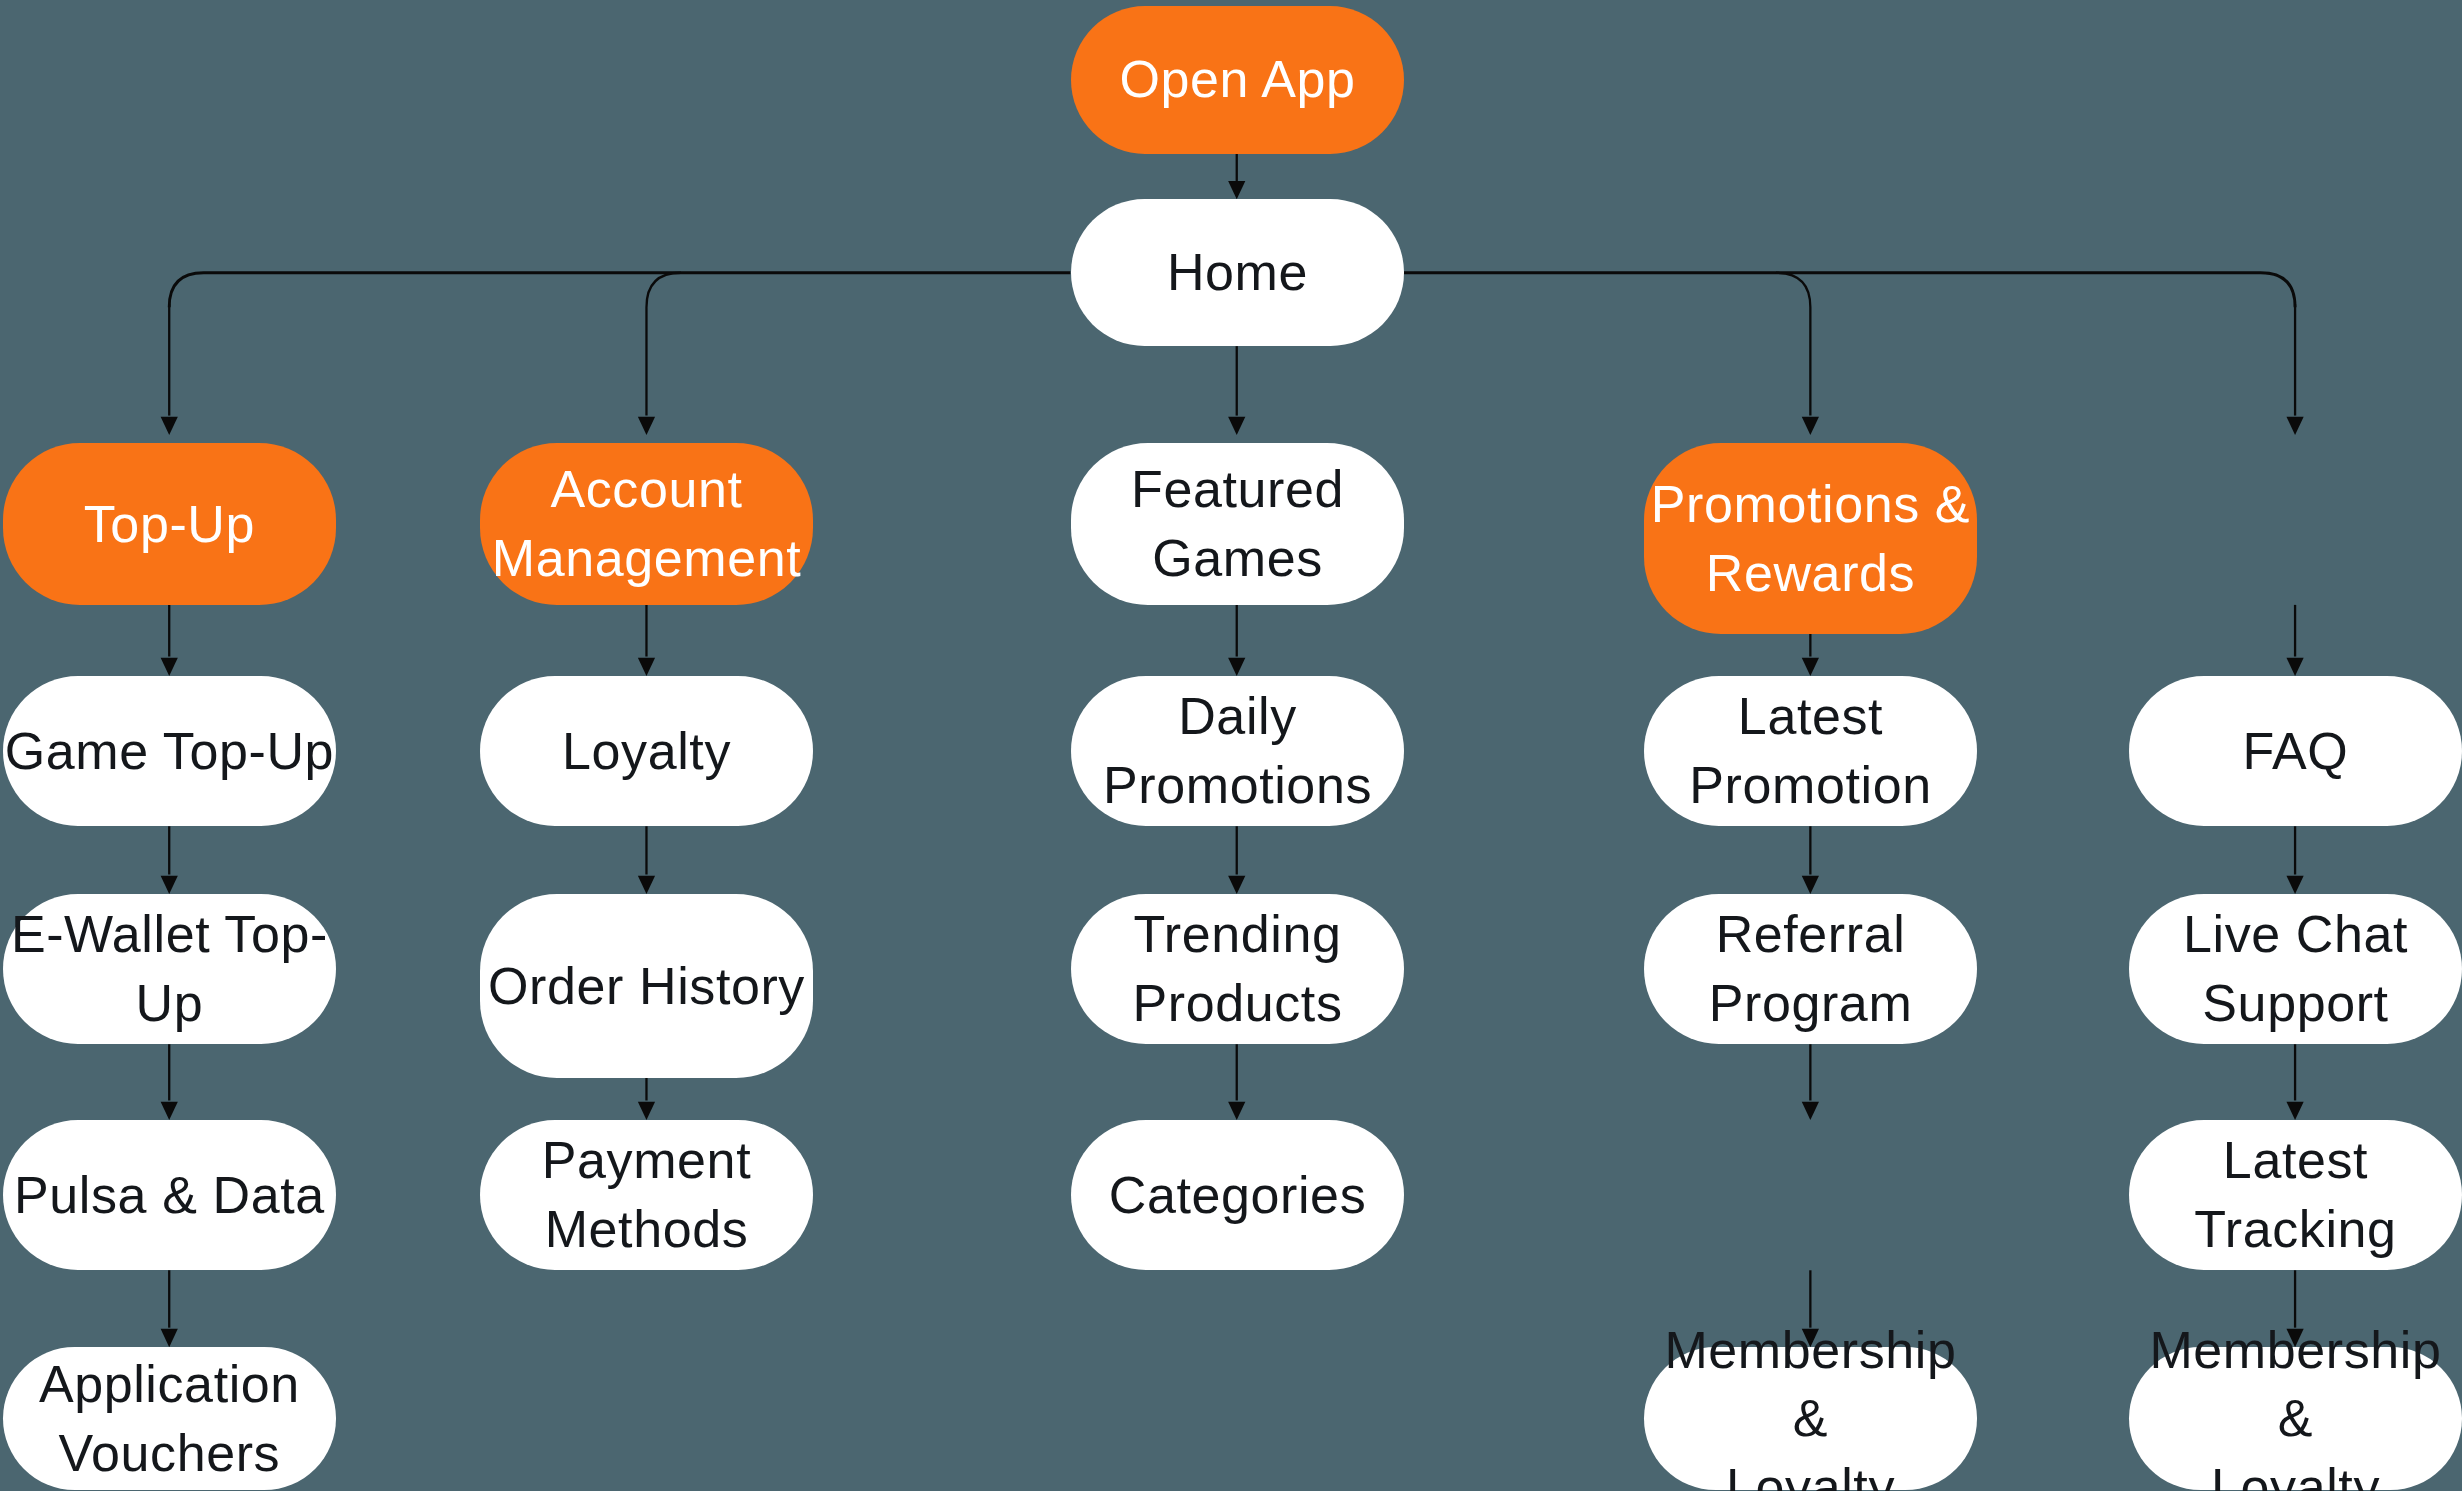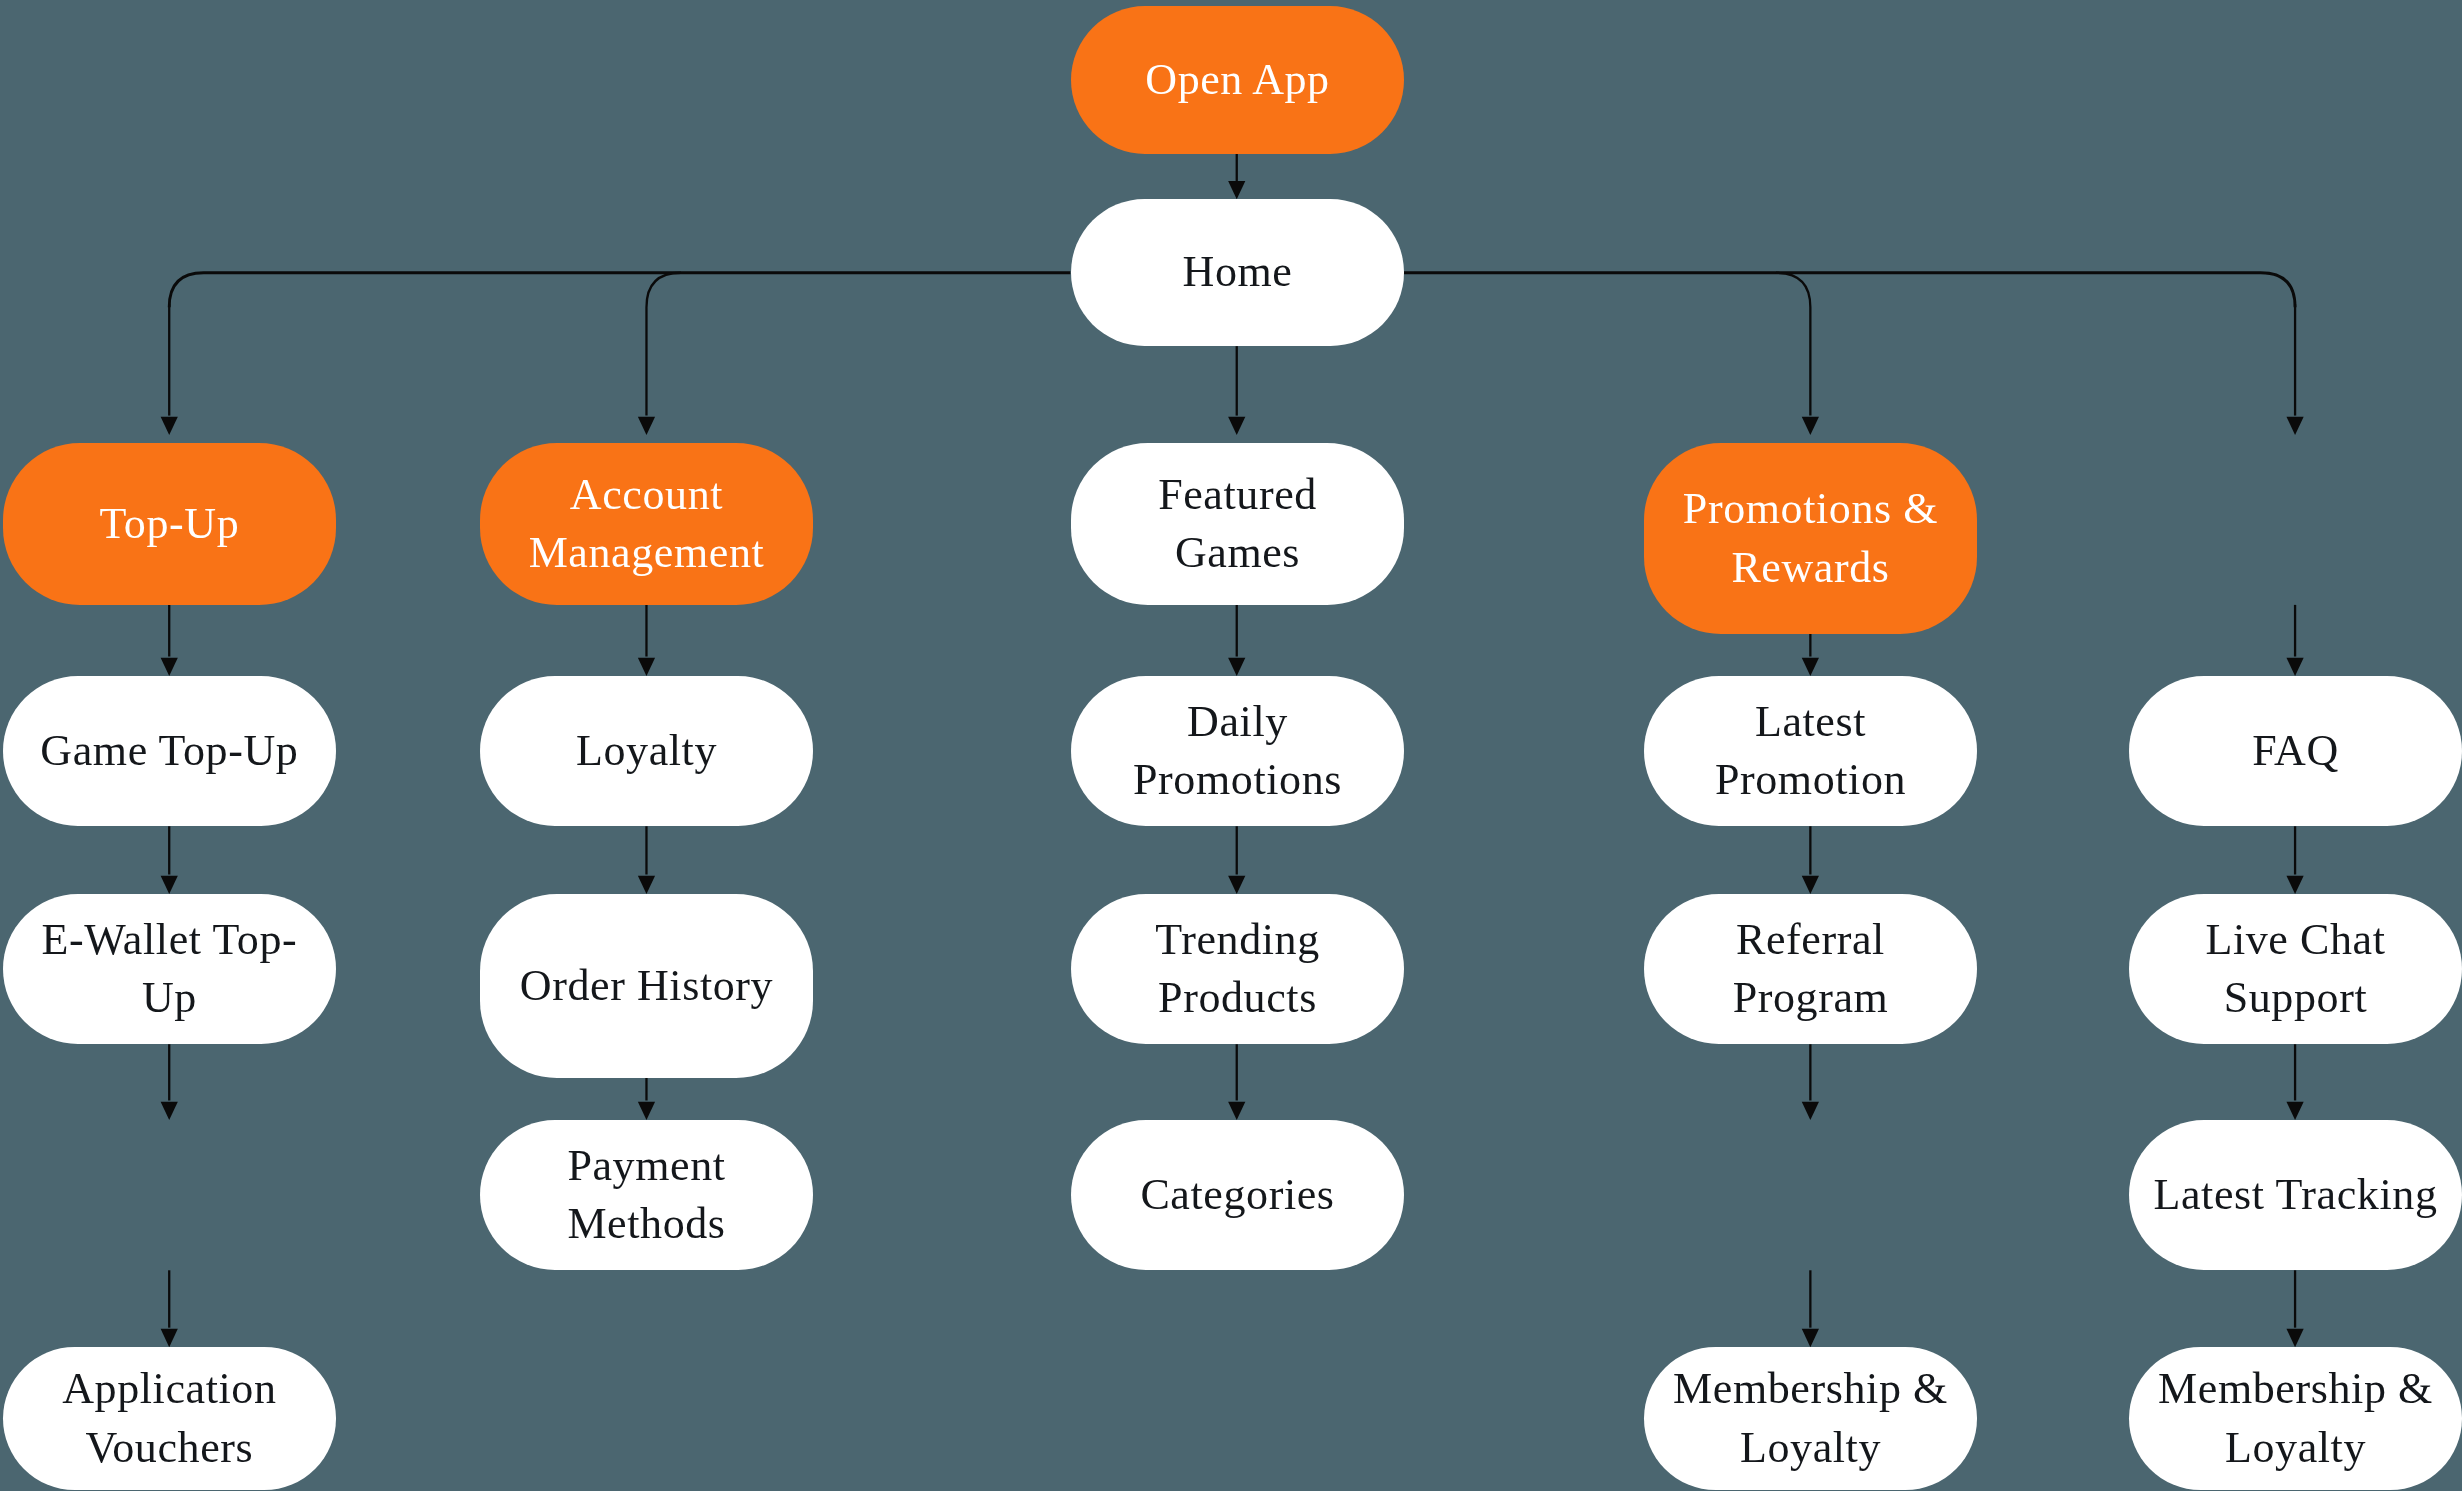--- a/index.html
+++ b/index.html
@@ -29,27 +29,26 @@
     display: block;
   }
   .node {
     position: absolute;
     box-sizing: border-box;
     display: flex;
     align-items: center;
     justify-content: center;
     text-align: center;
     white-space: pre-line;
-    font-size: 44px;
+    font-size: 52px;
     line-height: 1.32;
     letter-spacing: 0.6px;
     border-radius: 77px;
     background: #FFFFFF;
     color: #14171B;
-    font-family: Liberation Serif, serif;
   }
   .node.orange {
     background: #F97316;
     color: #FFFFFF;
   }
   .edge {
     stroke: #0A0A0A;
     stroke-width: 4;
     fill: none;
   }
@@ -185,20 +184,21 @@
   <div class="node orange" style="left:480px; top:443px; width:333px; height:162px;">Account
 Management</div>
   <div class="node" style="left:1071px; top:443px; width:333px; height:162px;">Featured
 Games</div>
   <div class="node orange" style="left:1644px; top:443px; width:333px; height:191px;">Promotions &amp;
 Rewards</div>
 
   <div class="node" style="left:2.9px; top:676px; width:333px; height:150px;">Game Top-Up</div>
   <div class="node" style="left:2.9px; top:894px; width:333px; height:150px;">E-Wallet Top-
 Up</div>
+  <div class="node" style="left:2.9px; top:1120px; width:333px; height:150px;">Pulsa &amp; Data</div>
   <div class="node" style="left:2.9px; top:1347px; width:333px; height:143px;">Application
 Vouchers</div>
 
   <div class="node" style="left:480px; top:676px; width:333px; height:150px;">Loyalty</div>
   <div class="node" style="left:480px; top:894px; width:333px; height:184px;">Order History</div>
   <div class="node" style="left:480px; top:1120px; width:333px; height:150px;">Payment
 Methods</div>
 
   <div class="node" style="left:1071px; top:676px; width:333px; height:150px;">Daily
 Promotions</div>

